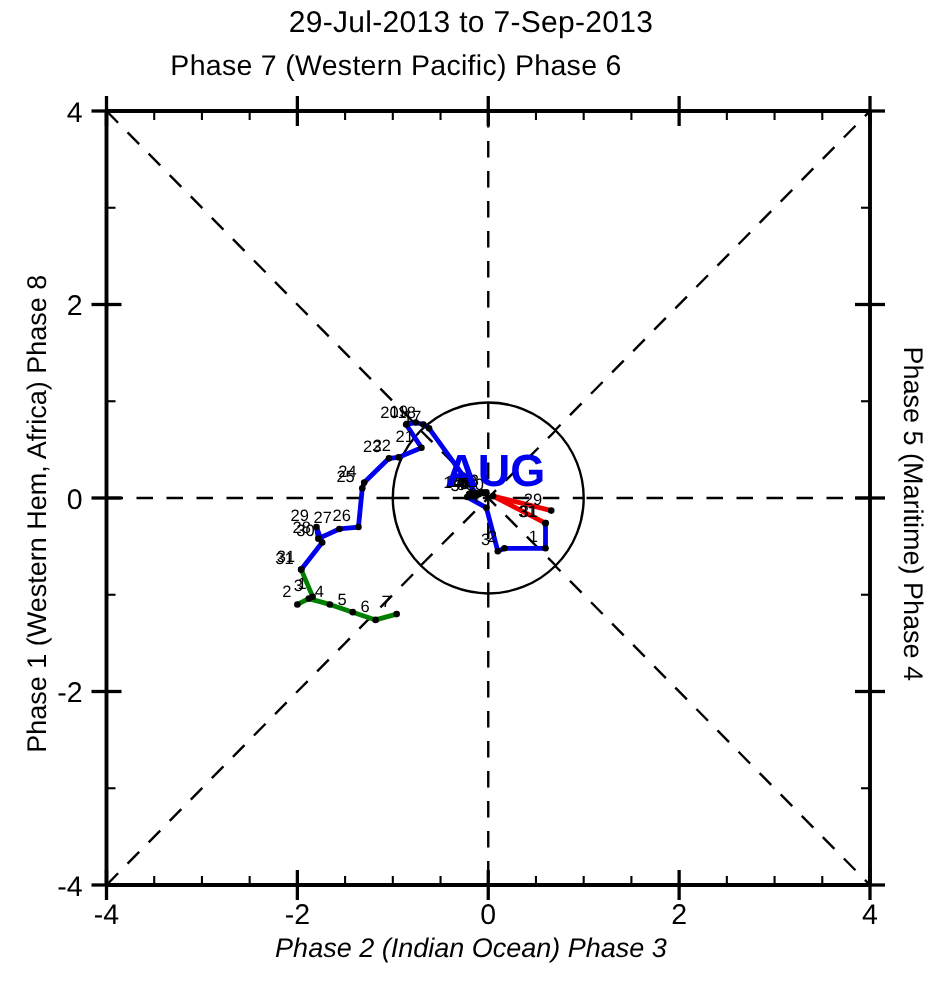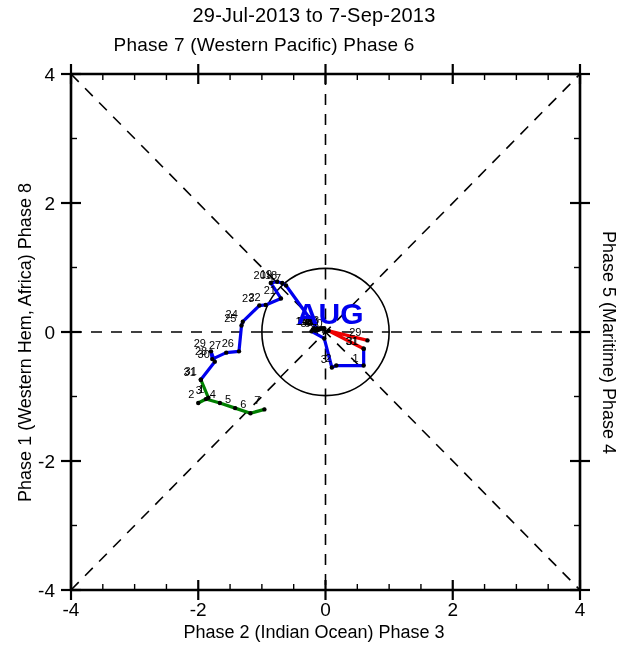--- a/index.html
+++ b/index.html
@@ -60,20 +60,21 @@
     white-space: nowrap;
   }
   .axis-label-bottom {
     position: absolute;
     left: 0;
     top: 622px;
     width: 628px;
     text-align: center;
     font-size: 18px;
     white-space: nowrap;
+    font-style: italic;
   }
   svg { display: block; }
   text { font-family: "Liberation Sans", sans-serif; }
   .ticklabel { font-size: 19px; fill: #000; }
   .daylabel { font-size: 11px; fill: #000; }
   .monthlabel { font-size: 30px; font-weight: bold; }
 </style>
 </head>
 <body>
 

